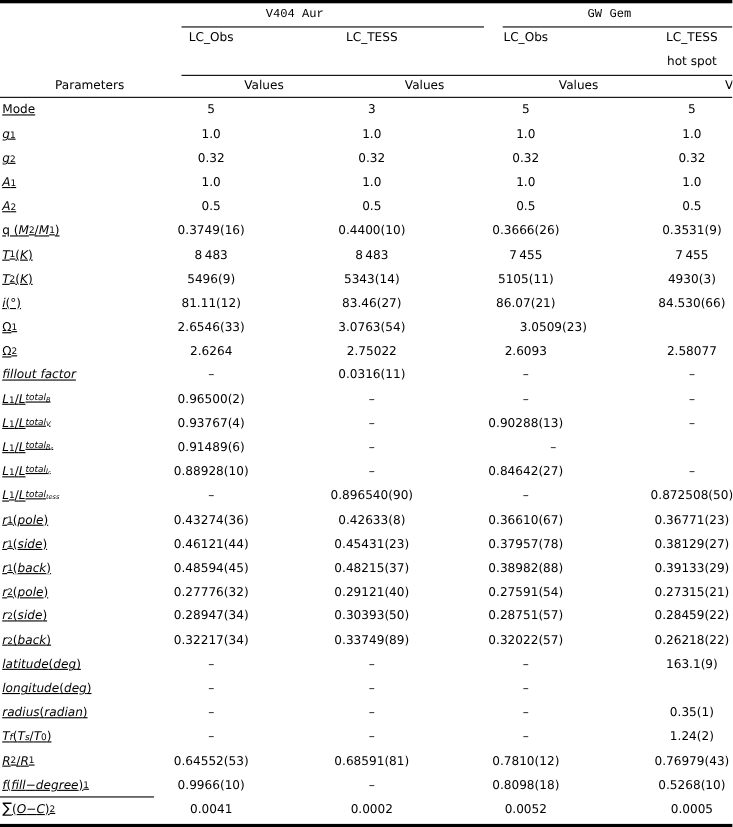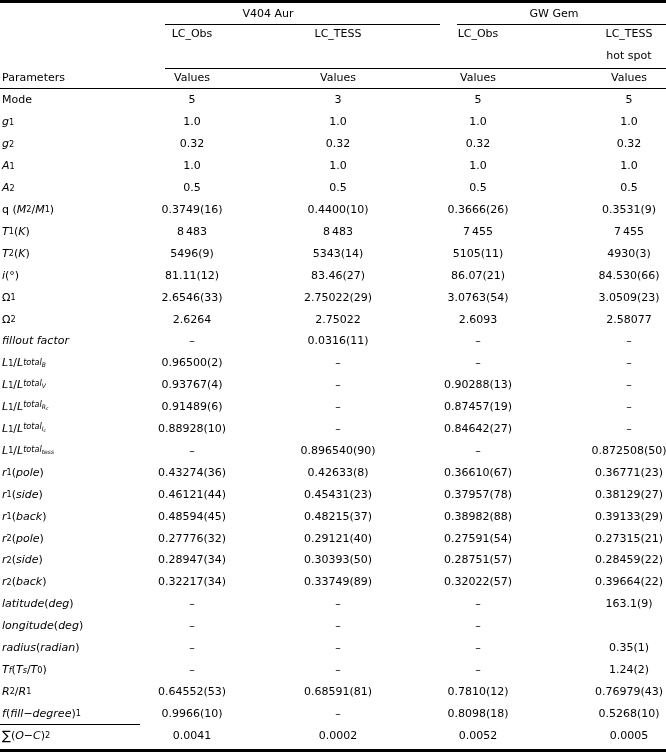--- a/index.html
+++ b/index.html
@@ -7,41 +7,41 @@
     width:666px; height:752px; box-sizing:border-box; position:relative;
     background:#ffffff; color:#000;
     border-top:3px solid #000; border-bottom:3px solid #000;
     font-family:"DejaVu Sans", sans-serif; font-size:11px; overflow:hidden;
   }
   .hrow, .row {
     display:grid;
     grid-template-columns:122px 140px 152px 128px 124px;
   }
   .hrow { height:21.5px; }
-  .hrow.groups { height:20px; }
-  .hrow.params { height:22px; }
+  .hrow.groups { height:20px;font-family:Liberation Mono, monospace; }
+  .hrow.params { height:22px;padding-left:48px; }
   .header { position:relative; border-bottom:1.5px solid #000; }
   .cell { display:flex; align-items:center; justify-content:center; white-space:nowrap; }
   .cell.lbl { justify-content:flex-start; padding-left:2px; }
   .span23 { grid-column:2/4; }
   .span45 { grid-column:4/6; padding-left:28px; }
   .c1 { grid-column:1; }
   .c2 { grid-column:2; }
   .c3 { grid-column:3; }
   .c4 { grid-column:4; }
   .c5 { grid-column:5; padding-left:50px; }
   .rule { position:absolute; height:1px; background:#000; }
   .rule-v404 { top:21px; left:165px; width:275px; }
   .rule-gw   { top:21px; left:457px; width:209px; }
   .rule-mid  { top:64.5px; left:165px; width:501px; }
   .body { }
   .row { height:21.91px; }
   .row .val { display:flex; align-items:center; justify-content:center; white-space:nowrap; }
   .row .v4 { padding-left:50px; }
-  .row .label { display:flex; align-items:center; padding-left:2px; white-space:nowrap; }
+  .row .label { display:flex; align-items:center; padding-left:2px; white-space:nowrap;text-decoration:underline; }
   sub { font-size:0.74em; vertical-align:-0.25em; line-height:0; }
   sup { font-size:0.74em; vertical-align:0.45em; line-height:0; }
   i { font-style:italic; }
   .sum { font-size:1.2em; }
   .sum-row { position:relative; }
   .sum-row::before {
     content:""; position:absolute; left:0; top:-0.5px;
     width:140px; height:1px; background:#000;
   }
 </style>
@@ -157,21 +157,20 @@
     <div class="label"><i>i</i>(°)</div>
     <div class="val v1">81.11(12)</div>
     <div class="val v2">83.46(27)</div>
     <div class="val v3">86.07(21)</div>
     <div class="val v4">84.530(66)</div>
   </div>
 
   <div class="row">
     <div class="label">Ω<sub>1</sub></div>
     <div class="val v1">2.6546(33)</div>
-    <div class="val v2">2.75022(29)</div>
     <div class="val v3">3.0763(54)</div>
     <div class="val v4">3.0509(23)</div>
   </div>
 
   <div class="row">
     <div class="label">Ω<sub>2</sub></div>
     <div class="val v1">2.6264</div>
     <div class="val v2">2.75022</div>
     <div class="val v3">2.6093</div>
     <div class="val v4">2.58077</div>
@@ -200,21 +199,20 @@
     <div class="val v1">0.93767(4)</div>
     <div class="val v2">–</div>
     <div class="val v3">0.90288(13)</div>
     <div class="val v4">–</div>
   </div>
 
   <div class="row">
     <div class="label"><i>L</i><sub>1</sub>/<i>L</i><sub><i>total</i><sub><i>R</i><sub><i>c</i></sub></sub></sub></div>
     <div class="val v1">0.91489(6)</div>
     <div class="val v2">–</div>
-    <div class="val v3">0.87457(19)</div>
     <div class="val v4">–</div>
   </div>
 
   <div class="row">
     <div class="label"><i>L</i><sub>1</sub>/<i>L</i><sub><i>total</i><sub><i>I</i><sub><i>c</i></sub></sub></sub></div>
     <div class="val v1">0.88928(10)</div>
     <div class="val v2">–</div>
     <div class="val v3">0.84642(27)</div>
     <div class="val v4">–</div>
   </div>
@@ -265,21 +263,21 @@
     <div class="val v2">0.30393(50)</div>
     <div class="val v3">0.28751(57)</div>
     <div class="val v4">0.28459(22)</div>
   </div>
 
   <div class="row">
     <div class="label"><i>r</i><sub>2</sub>(<i>back</i>)</div>
     <div class="val v1">0.32217(34)</div>
     <div class="val v2">0.33749(89)</div>
     <div class="val v3">0.32022(57)</div>
-    <div class="val v4">0.39664(22)</div>
+    <div class="val v4">0.26218(22)</div>
   </div>
 
   <div class="row">
     <div class="label"><i>latitude</i>(<i>deg</i>)</div>
     <div class="val v1">–</div>
     <div class="val v2">–</div>
     <div class="val v3">–</div>
     <div class="val v4">163.1(9)</div>
   </div>
 

